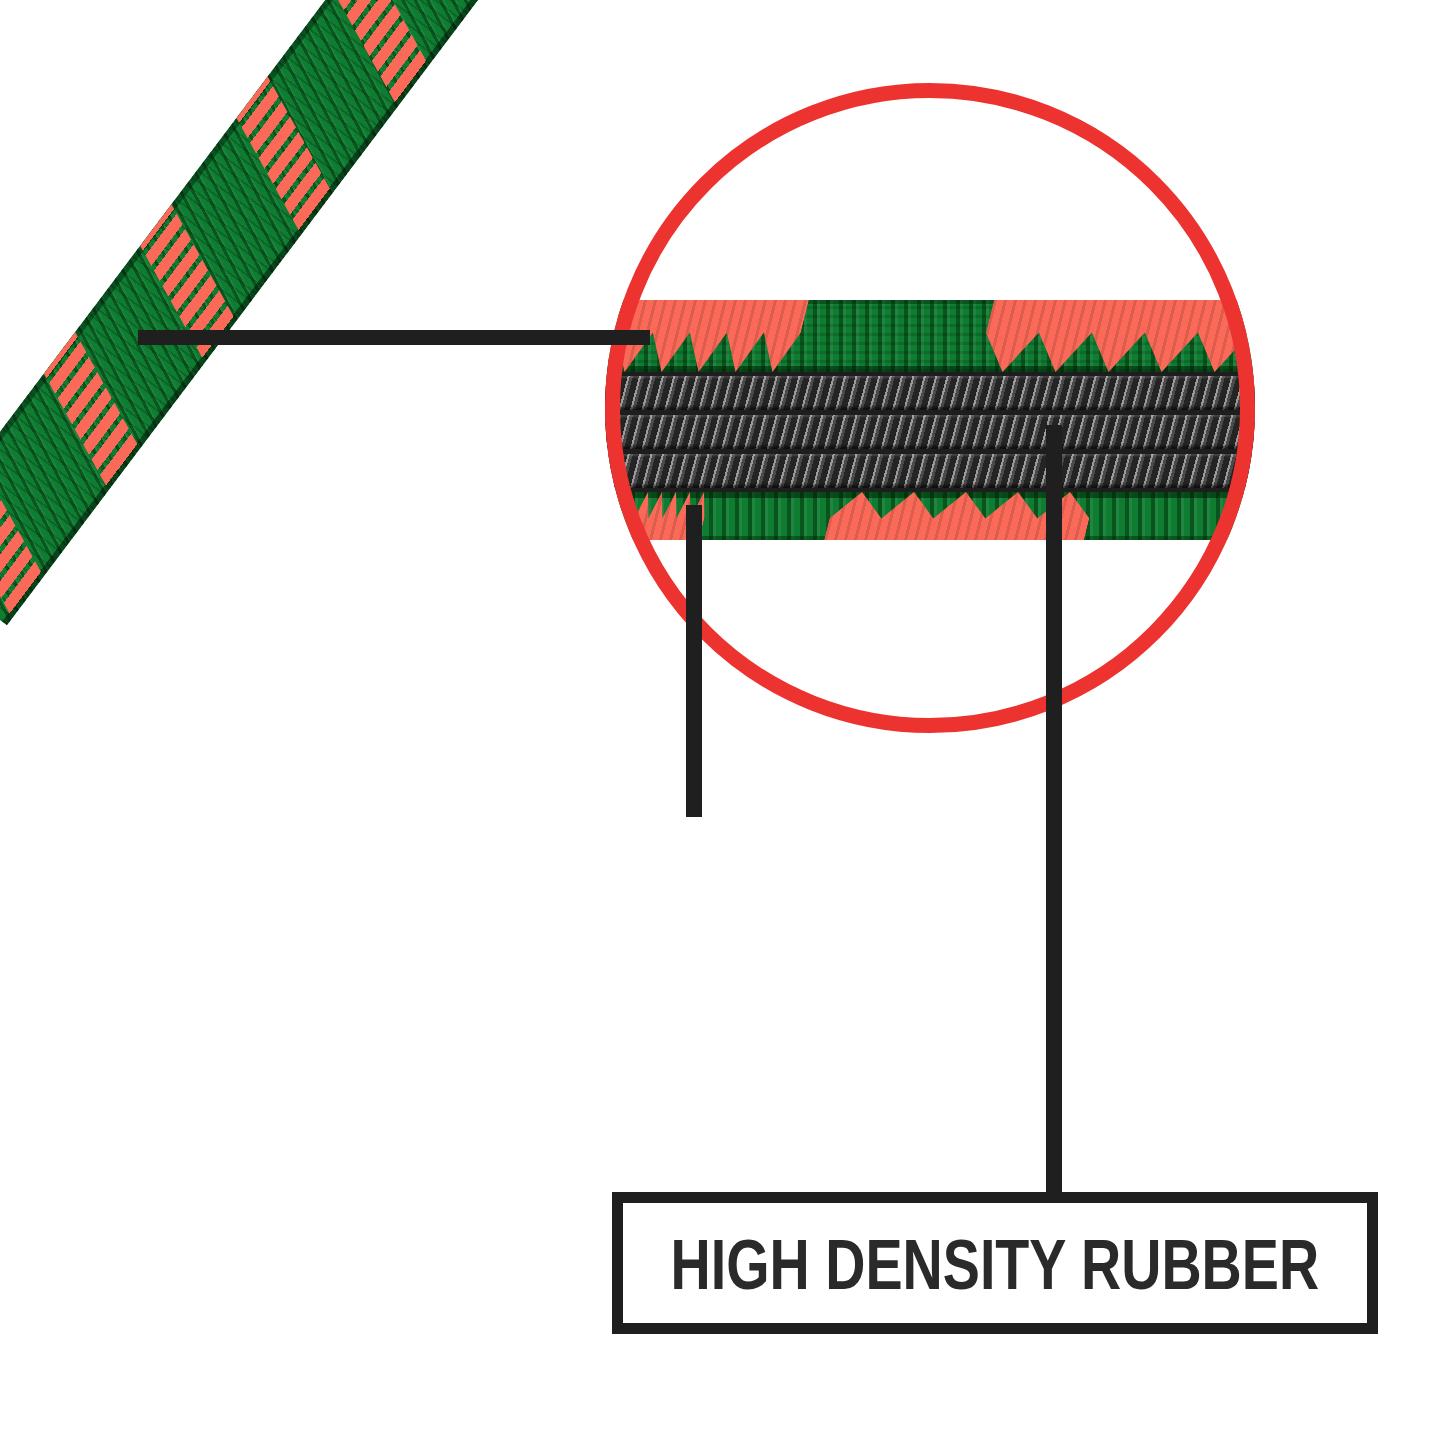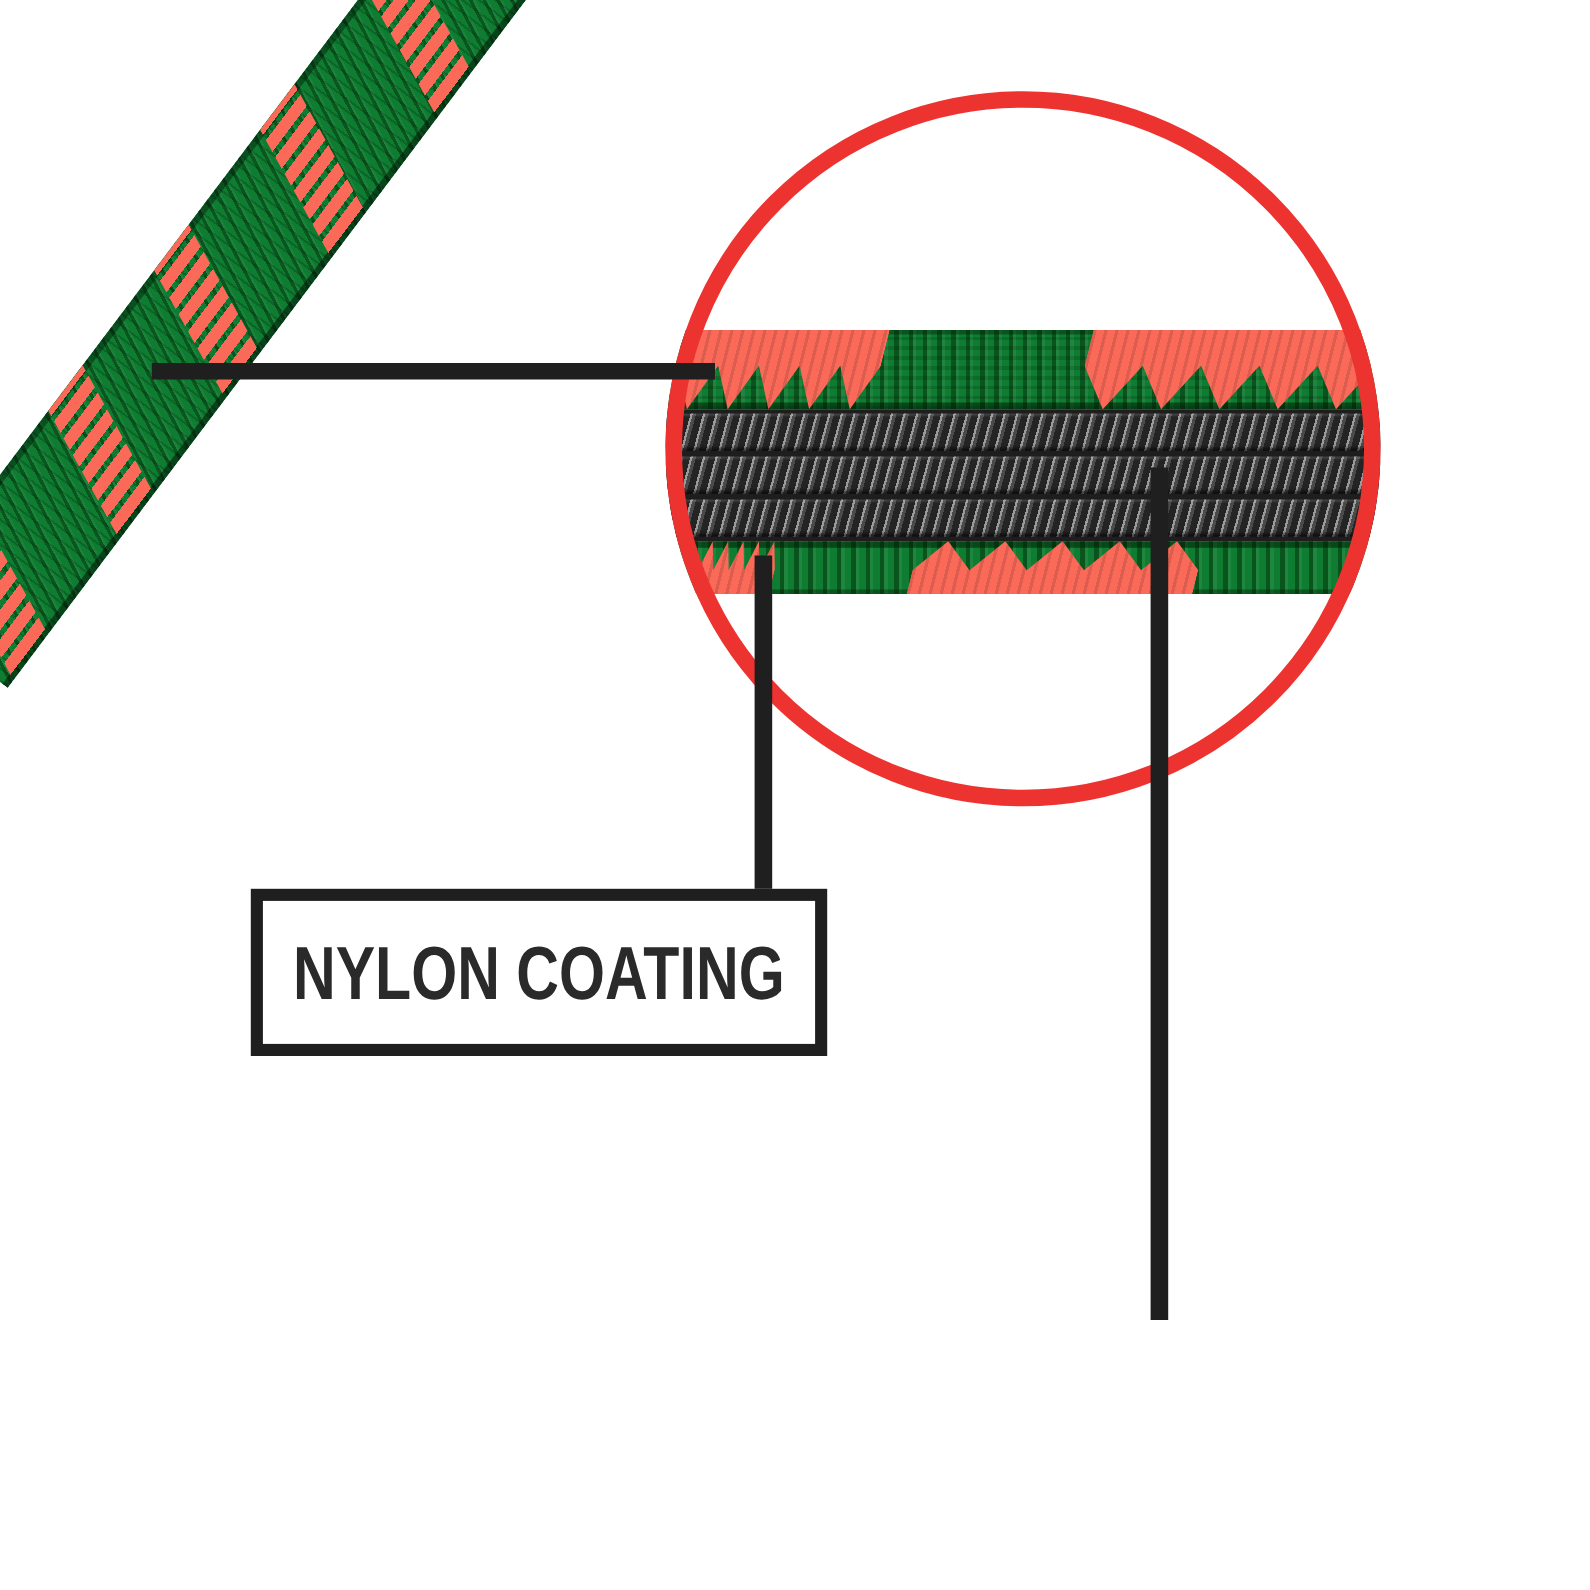--- a/index.html
+++ b/index.html
@@ -155,17 +155,17 @@
         <div class="red-patch teeth-up pC"></div>
         <div class="red-patch teeth-up pD"></div>
       </div>
     </div>
   </div>
   <div class="ring"></div>
 
   <div class="v-line v1"></div>
   <div class="v-line v2"></div>
 
-  <div class="label-box box1">
-    <span>NYLON COATING</span>
+  <div class="label-box box2">
+    <span>HIGH DENSITY RUBBER</span>
   </div>
 
 </div>
 
 </body></html>

